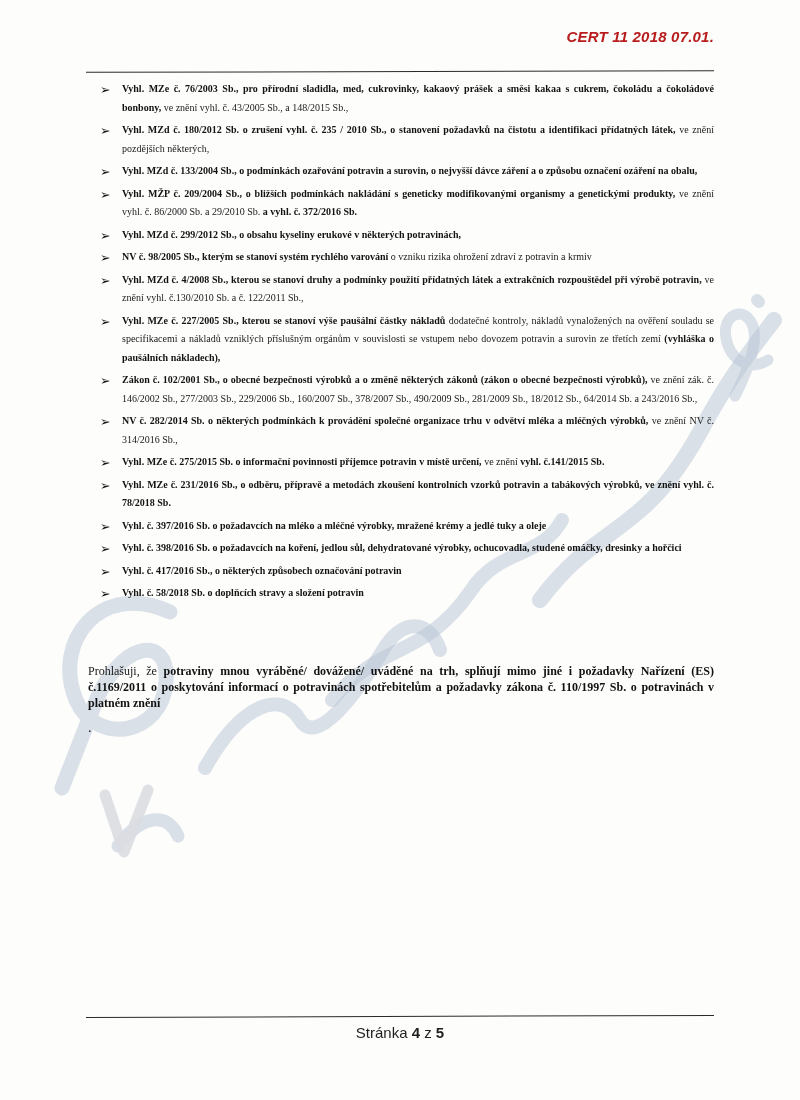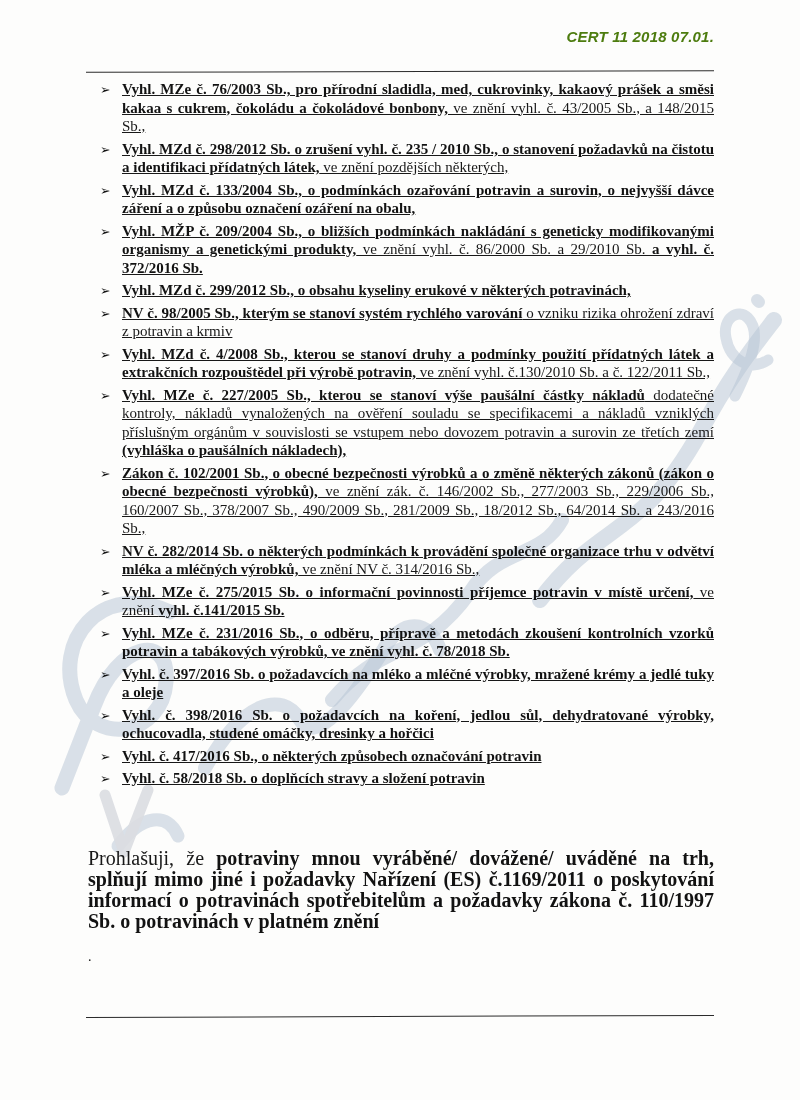--- a/index.html
+++ b/index.html
@@ -11,44 +11,44 @@
     overflow:hidden;
     font-family:"Liberation Serif", serif;
     color:#181818;
     --wm:#b6c4d3;
     --wm2:#dadde1;
   }
   .header-code{
     position:absolute;top:28px;right:86px;
     font-family:"Liberation Sans", sans-serif;
     font-style:italic;font-weight:600;
-    font-size:15px;color:#4d7c0f;letter-spacing:.2px;
+    font-size:15px;color:#b91c1c;letter-spacing:.2px;
   }
   .rule{position:absolute;left:86px;width:628px;border-top:1.6px solid #2b2b2b;}
   .top-rule{top:71px;transform:rotate(-0.15deg);}
   .bottom-rule{top:1016px;transform:rotate(-0.2deg);}
   .watermark{position:absolute;left:0;top:0;z-index:0;pointer-events:none;}
   .watermark path{fill:none;stroke:var(--wm);stroke-linecap:round;stroke-linejoin:round;opacity:.5;}
   .watermark path.wm-gray{stroke:var(--wm2);opacity:.9;}
   .content{
     position:absolute;left:88px;top:80px;width:626px;z-index:1;
   }
   .li{display:flex;margin-bottom:4px;}
   .bullet{
     flex:0 0 22px;margin-left:12px;
     font-family:"DejaVu Sans", sans-serif;
     font-size:12.5px;color:#111;padding-top:2px;
   }
   .li-text{
     flex:1;text-align:justify;
-    font-size:15px;line-height:18.5px;text-decoration:underline;
+    font-size:10px;line-height:18.5px;
   }
   .li-text b, .para b{font-weight:bold;color:#121212;}
   .para{
-    text-align:justify;font-size:20px;line-height:21px;
+    text-align:justify;font-size:12px;line-height:16px;
   }
   .declaration{margin-top:60px;}
   .note{margin-top:17px;}
   .stray-dot{margin-top:3px;font-size:14px;line-height:10px;}
   .footer{
     position:absolute;top:1024px;left:0;width:100%;
     text-align:center;z-index:1;
     font-family:"Liberation Sans", sans-serif;
     font-size:15px;color:#1f1f1f;
   }
@@ -75,21 +75,21 @@
   <div class="rule top-rule"></div>
 
   <div class="content">
     <div id="decree-list">
         <div class="li">
           <span class="bullet">➢</span>
           <span class="li-text"><b>Vyhl. MZe č. 76/2003 Sb., pro přírodní sladidla, med, cukrovinky, kakaový prášek a směsi kakaa s cukrem, čokoládu a čokoládové bonbony,</b><span> ve znění vyhl. č. 43/2005 Sb., a 148/2015 Sb.,</span></span>
         </div>
         <div class="li">
           <span class="bullet">➢</span>
-          <span class="li-text"><b>Vyhl. MZd č. 298/2012 Sb. o zrušení vyhl. č. 235 / 2010 Sb., o stanovení požadavků na čistotu a identifikaci přídatných látek,</b><span> ve znění pozdějších některých,</span></span>
+          <span class="li-text"><b>Vyhl. MZd č. 180/2012 Sb. o zrušení vyhl. č. 235 / 2010 Sb., o stanovení požadavků na čistotu a identifikaci přídatných látek,</b><span> ve znění pozdějších některých,</span></span>
         </div>
         <div class="li">
           <span class="bullet">➢</span>
           <span class="li-text"><b>Vyhl. MZd č. 133/2004 Sb., o podmínkách ozařování potravin a surovin, o nejvyšší dávce záření a o způsobu označení ozáření na obalu,</b></span>
         </div>
         <div class="li">
           <span class="bullet">➢</span>
           <span class="li-text"><b>Vyhl. MŽP č. 209/2004 Sb., o bližších podmínkách nakládání s geneticky modifikovanými organismy a genetickými produkty,</b><span> ve znění vyhl. č. 86/2000 Sb. a 29/2010 Sb. </span><b>a vyhl. č. 372/2016 Sb.</b></span>
         </div>
         <div class="li">
@@ -143,14 +143,17 @@
       </div>
 
     <p class="para declaration"><span>Prohlašuji, že </span><b>potraviny mnou vyráběné/ dovážené/ uváděné na trh, splňují mimo jiné i požadavky Nařízení (ES) č.1169/2011 o poskytování informací o potravinách spotřebitelům a požadavky zákona č. 110/1997 Sb. o potravinách v platném znění</b></p>
 
 
     <div class="stray-dot">.</div>
   </div>
 
   <div class="rule bottom-rule"></div>
 
+  <div class="footer">
+    <span>Stránka </span><b>4</b><span> z </span><b>5</b>
+  </div>
 
 </div>
 
 </body></html>

